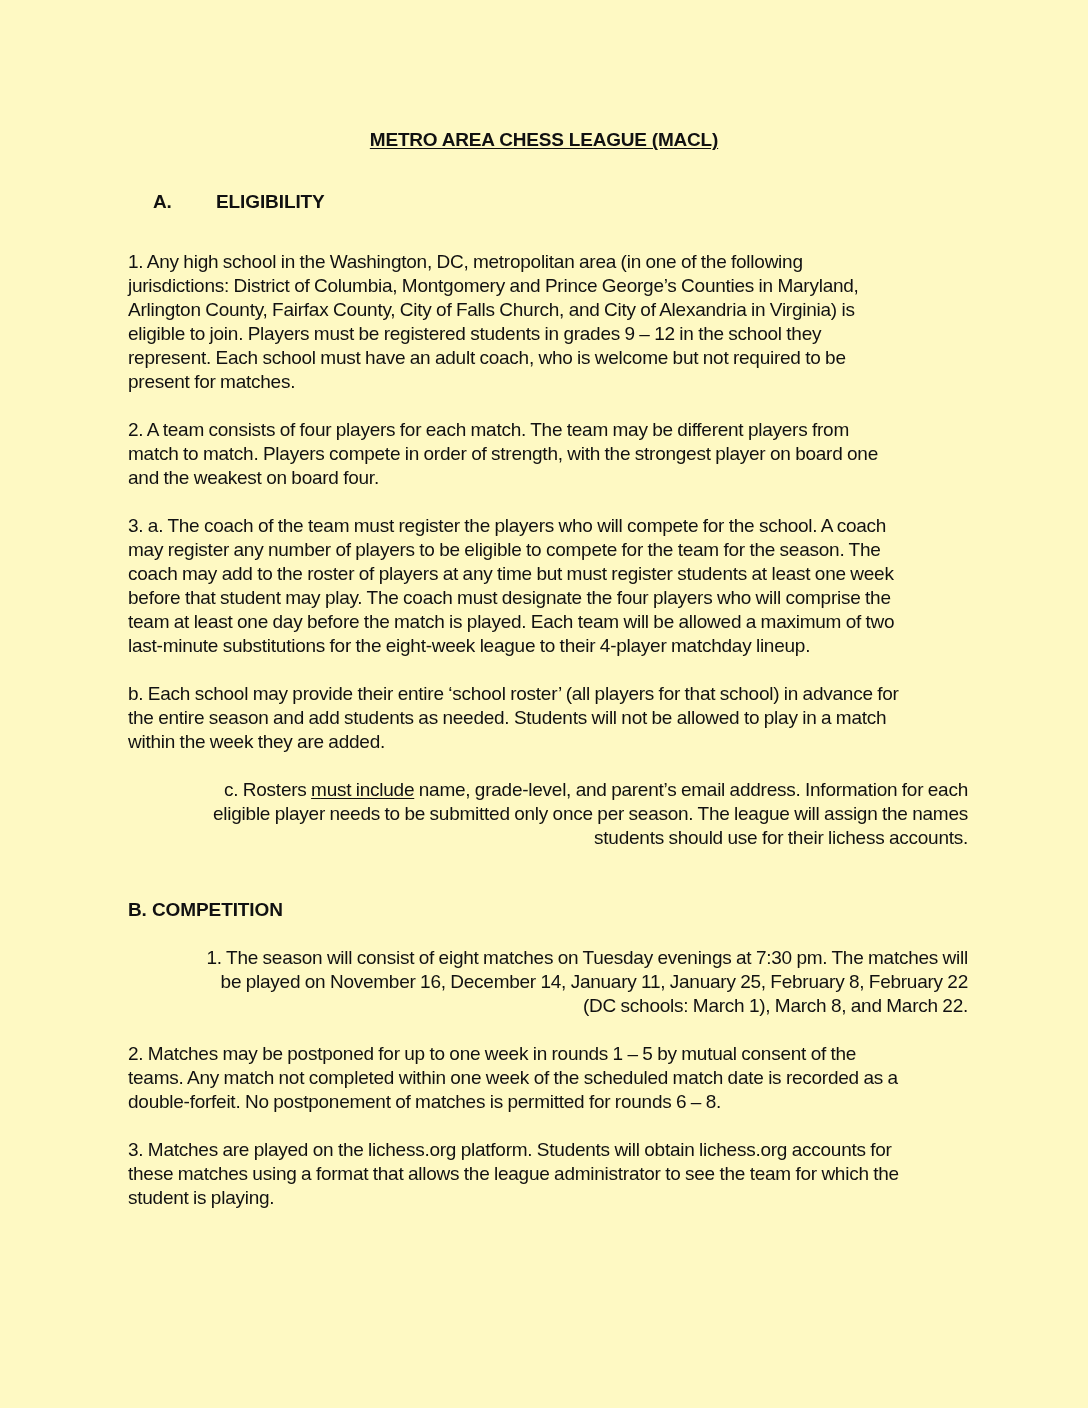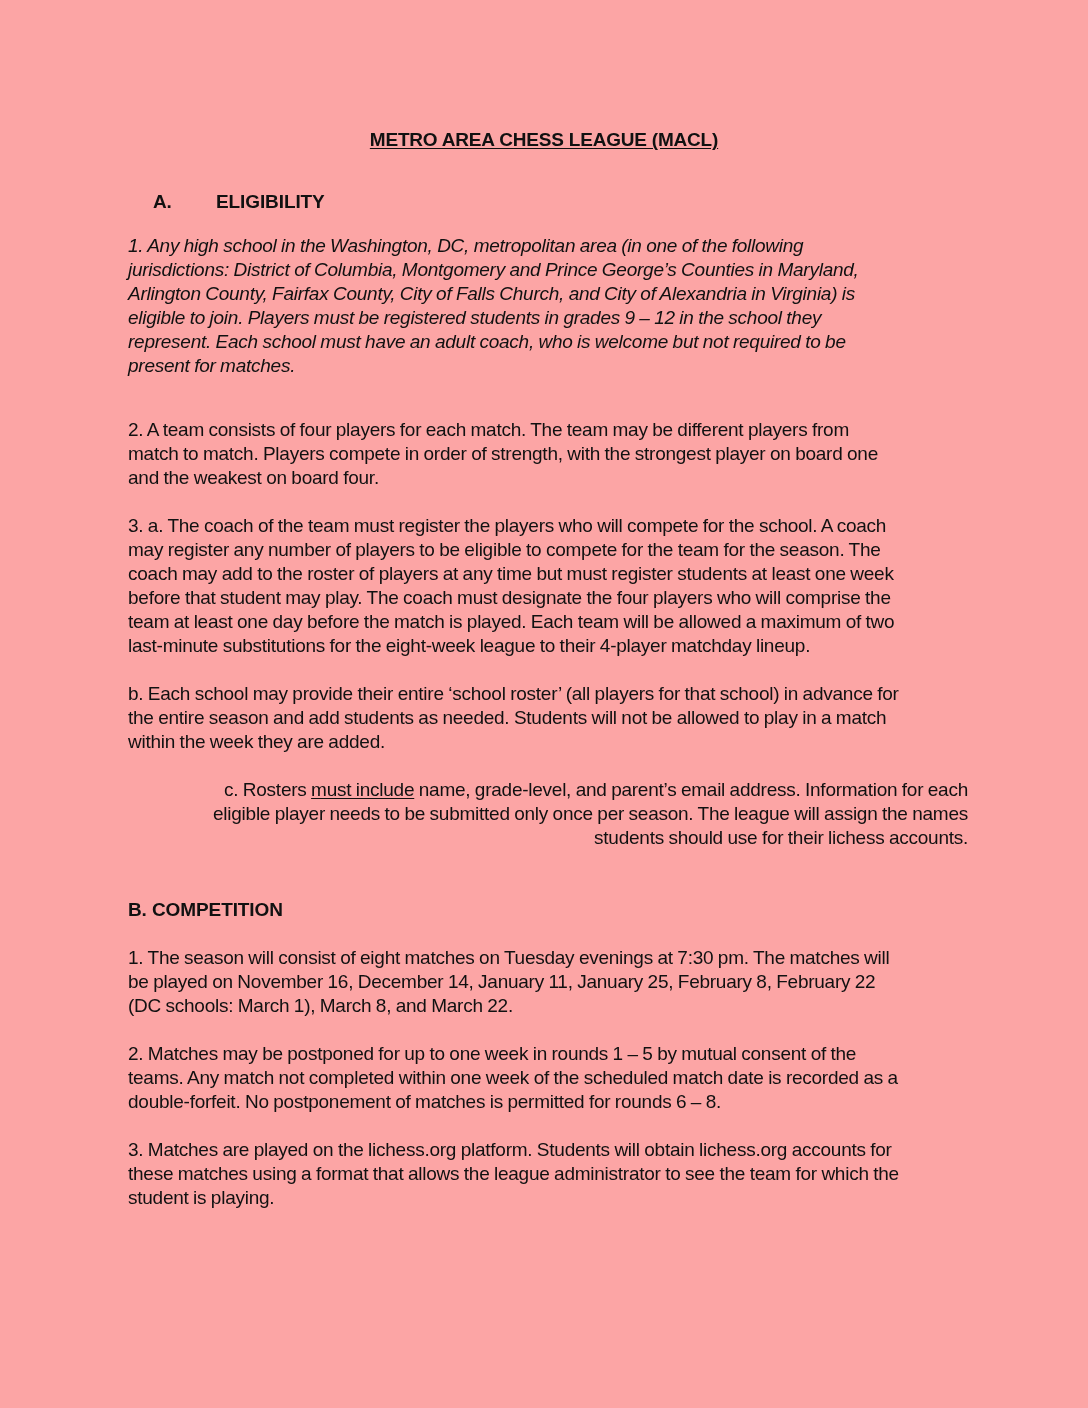--- a/index.html
+++ b/index.html
@@ -13,21 +13,21 @@
       position: relative;
       overflow: hidden;
       font-family: "Liberation Sans", sans-serif;
       color: #111111;
     }
     .page {
       position: absolute;
       left: 0; top: 0;
       width: 1088px;
       height: 1408px;
-      background: #fca5a5;
+      background: #fef9c3;
     }
     .title-block {
       position: absolute;
       left: 0;
       top: 128px;
       width: 1088px;
       text-align: center;
     }
     .title-line {
       display: block;
@@ -76,21 +76,21 @@
 <div class="page">
 
   <div class="title-block">
     <span class="title-line">METRO AREA CHESS LEAGUE (MACL)</span>
   </div>
 
   <div class="content sec-heading" style="top:190px;margin-left:25px;">
     <span class="letter">A.</span><span>ELIGIBILITY</span>
   </div>
 
-  <div class="content para" style="top:234px;font-style:italic;">
+  <div class="content para" style="top:250px;">
     <span class="ln">1. Any high school in the Washington, DC, metropolitan area (in one of the following</span>
     <span class="ln">jurisdictions: District of Columbia, Montgomery and Prince George’s Counties in Maryland,</span>
     <span class="ln">Arlington County, Fairfax County, City of Falls Church, and City of Alexandria in Virginia) is</span>
     <span class="ln">eligible to join. Players must be registered students in grades 9 – 12 in the school they</span>
     <span class="ln">represent. Each school must have an adult coach, who is welcome but not required to be</span>
     <span class="ln">present for matches.</span>
   </div>
 
   <div class="content para" style="top:418px;">
     <span class="ln">2. A team consists of four players for each match. The team may be different players from</span>
@@ -116,21 +116,21 @@
   <div class="content para" style="top:778px;text-align:right;">
     <span class="ln"><span>c. Rosters </span><span class="u">must include</span><span> name, grade-level, and parent’s email address. Information for each</span></span>
     <span class="ln">eligible player needs to be submitted only once per season. The league will assign the names</span>
     <span class="ln">students should use for their lichess accounts.</span>
   </div>
 
   <div class="content sec-heading" style="top:898px;">
     <span>B.</span>&nbsp;<span>COMPETITION</span>
   </div>
 
-  <div class="content para" style="top:946px;">
+  <div class="content para" style="top:946px;text-align:right;">
     <span class="ln">1. The season will consist of eight matches on Tuesday evenings at 7:30 pm. The matches will</span>
     <span class="ln">be played on November 16, December 14, January 11, January 25, February 8, February 22</span>
     <span class="ln">(DC schools: March 1), March 8, and March 22.</span>
   </div>
 
   <div class="content para" style="top:1042px;">
     <span class="ln">2. Matches may be postponed for up to one week in rounds 1 – 5 by mutual consent of the</span>
     <span class="ln">teams. Any match not completed within one week of the scheduled match date is recorded as a</span>
     <span class="ln">double-forfeit. No postponement of matches is permitted for rounds 6 – 8.</span>
   </div>

